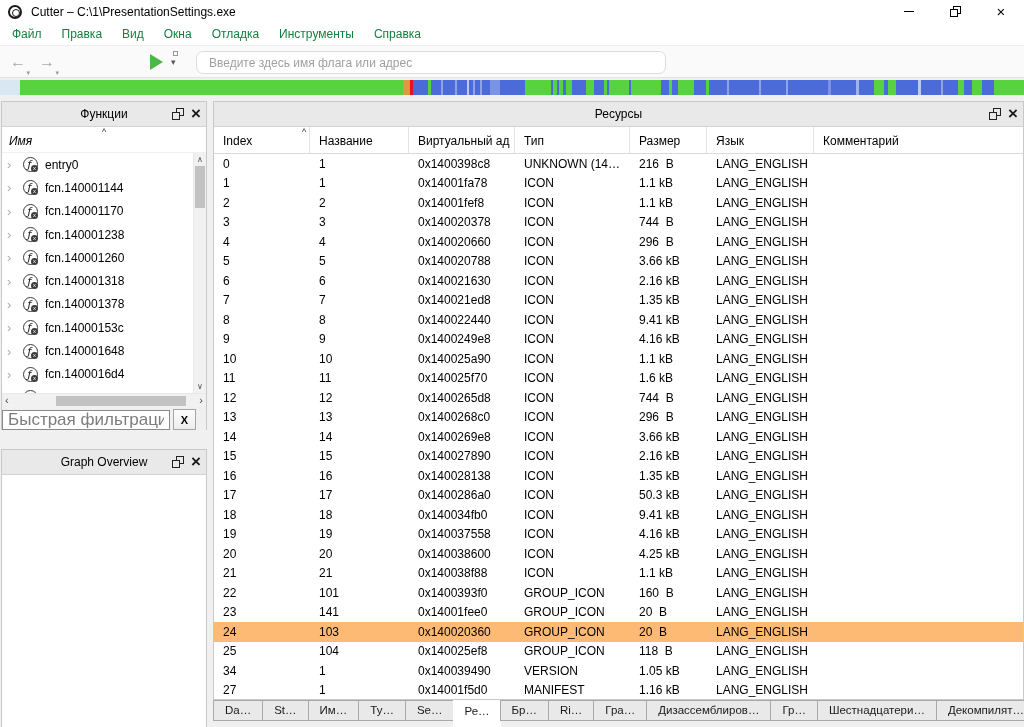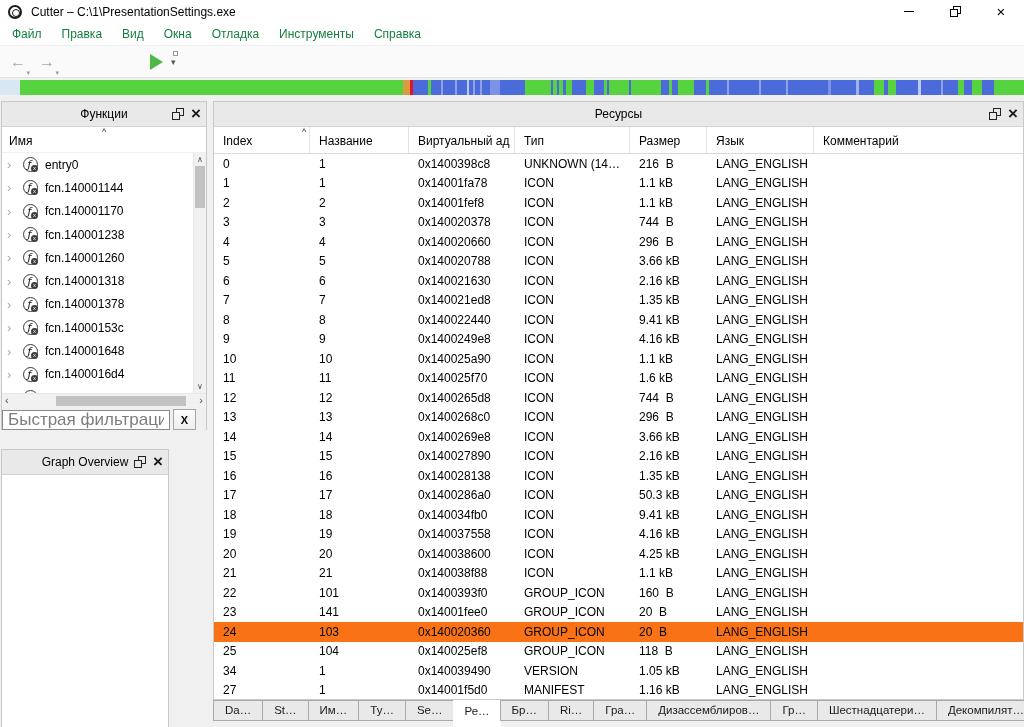--- a/index.html
+++ b/index.html
@@ -46,21 +46,21 @@
   .dock-btns { position:absolute; right:5px; top:0; height:100%; display:flex; align-items:center; gap:7px; }
   .dup-icon { width:12px; height:12px; position:relative; }
   .dup-icon .d-back { position:absolute; right:0; top:0; width:8px; height:8px; border:1.4px solid #222; }
   .dup-icon .d-front { position:absolute; left:0; bottom:0; width:8px; height:8px; border:1.4px solid #222; background:#e9e9e9; }
   .panel-close { font-size:17px; line-height:16px; color:#1a1a1a; font-weight:bold; }
 
   
   .dock-functions { left:1px; top:101px; width:206px; height:329px; }
   .fn-header { height:26px; position:relative; border-bottom:1px solid #f0f0f0; }
   .fn-header .sort-caret { position:absolute; left:50%; transform:translateX(-50%); top:0; font-size:9px; color:#333; }
-  .fn-header .fn-hlabel { position:absolute; left:7px; bottom:4px; color:#000; }
+  .fn-header .fn-hlabel { position:absolute; left:7px; bottom:4px; color:#000;font-style:italic; }
   .fn-list { position:relative; height:240px; overflow:hidden; }
   .fn-list-inner { position:absolute; left:0; top:0; right:13px; }
   .fn-item { height:23.3px; display:flex; align-items:center; padding-left:5px; white-space:nowrap; }
   .fn-chevron { width:14px; color:#a9a9a9; font-size:13px; line-height:13px; }
   .fn-icon { width:15px; height:15px; border:1px solid #3c3c3c; border-radius:50%; position:relative; flex:0 0 auto; margin-left:2px; }
   .fn-icon .fn-f { position:absolute; left:3.5px; top:0px; font-style:italic; font-size:11px; line-height:13px; color:#222; font-family:"DejaVu Sans",sans-serif; }
   .fn-icon .fn-x { position:absolute; right:-1px; bottom:-1px; width:7px; height:7px; border-radius:50%; background:#3c3c3c; color:#fff; font-size:6px; line-height:7px; text-align:center; font-style:normal; }
   .fn-label { margin-left:7px; color:#000; }
   .v-scroll { position:absolute; right:0; top:0; bottom:0; width:13px; background:#f1f1f1; border-left:1px solid #e8e8e8; }
   .v-scroll .arr { position:absolute; left:0; width:100%; text-align:center; font-size:8px; color:#4d4d4d; }
@@ -69,21 +69,21 @@
   .h-scroll { height:14px; background:#f1f1f1; border-top:1px solid #e8e8e8; position:relative; }
   .h-scroll .arr { position:absolute; top:0; height:100%; font-size:11px; line-height:13px; color:#4d4d4d; }
   .h-scroll .arr.left { left:3px; } .h-scroll .arr.right { right:3px; }
   .h-thumb { position:absolute; left:54px; top:2px; width:130px; height:10px; background:#c2c2c2; }
   .filter-row { height:23px; background:#f0f0f0; display:flex; align-items:center; border-top:1px solid #f0f0f0; padding-top:1px; }
   .filter-input { width:168px; height:20px; border:1px solid #8a8a8a; padding:0 5px; font-family:"Liberation Sans",sans-serif; font-size:17px; outline:none; }
   .filter-input::placeholder { color:#7d7d7d; }
   .filter-clear { width:23px; height:21px; margin-left:3px; background:linear-gradient(#fdfdfd,#ededed); border:1px solid #a5a5a5; font-weight:bold; font-size:11px; font-family:"Liberation Sans",sans-serif; }
 
   
-  .dock-graph { left:1px; top:449px; width:168px; height:278px; }
+  .dock-graph { left:1px; top:449px; width:206px; height:278px; }
   .graph-content { position:relative; height:252px; background:#fff;margin-top:21px; }
   .watermark { position:absolute; left:7px; bottom:7px; font-size:15px; color:#000; }
 
   
   .dock-resources { left:213px; top:101px; width:811px; height:599px; }
   .rt-header { height:27px; display:grid; grid-template-columns:96px 99px 106px 115px 77px 107px 1fr; border-bottom:1px solid #dadada; background:#fff; }
   .rt-hcell { position:relative; border-right:1px solid #e3e3e3; overflow:hidden; white-space:nowrap; }
   .rt-hcell:last-child { border-right:none; }
   .rt-hcell .rt-hlabel { position:absolute; left:9px; bottom:5px; color:#000; }
   .rt-hcell .sort-caret { position:absolute; left:88px; top:0; font-size:9px; color:#333; }
@@ -136,20 +136,21 @@
   <div class="nav-arrow">
     <span class="glyph">→</span>
     <span class="mini-caret">▾</span>
   </div>
   <div class="play-wrap">
     <span class="play-triangle">
         <span class="play-badge"></span>
       </span>
     <span class="play-caret">▾</span>
   </div>
+  <input class="search-input" type="text" placeholder="Введите здесь имя флага или адрес" style="">
 </div>
 
 <div class="seekbar">
     <span class="seek-seg" style="background: rgb(217, 231, 243); width: 20px;"></span>
     <span class="seek-seg" style="background: rgb(86, 211, 62); width: 383px;"></span>
     <span class="seek-seg" style="background: rgb(221, 155, 65); width: 7px;"></span>
     <span class="seek-seg" style="background: rgb(232, 17, 35); width: 3px;"></span>
     <span class="seek-seg" style="background: rgb(74, 107, 217); width: 15px;"></span>
     <span class="seek-seg" style="background: rgb(86, 211, 62); width: 3px;"></span>
     <span class="seek-seg" style="background: rgb(74, 107, 217); width: 10px;"></span>
@@ -595,21 +596,21 @@
       </div>
       <div class="rt-row">
         <div class="rt-cell">23</div>
         <div class="rt-cell">141</div>
         <div class="rt-cell">0x14001fee0</div>
         <div class="rt-cell">GROUP_ICON</div>
         <div class="rt-cell">20  B</div>
         <div class="rt-cell">LANG_ENGLISH</div>
         <div class="rt-cell"></div>
       </div>
-      <div class="rt-row" style="background: #f97316;">
+      <div class="rt-row" style="background: #fdba74;">
         <div class="rt-cell">24</div>
         <div class="rt-cell">103</div>
         <div class="rt-cell">0x140020360</div>
         <div class="rt-cell">GROUP_ICON</div>
         <div class="rt-cell">20  B</div>
         <div class="rt-cell">LANG_ENGLISH</div>
         <div class="rt-cell"></div>
       </div>
       <div class="rt-row">
         <div class="rt-cell">25</div>

